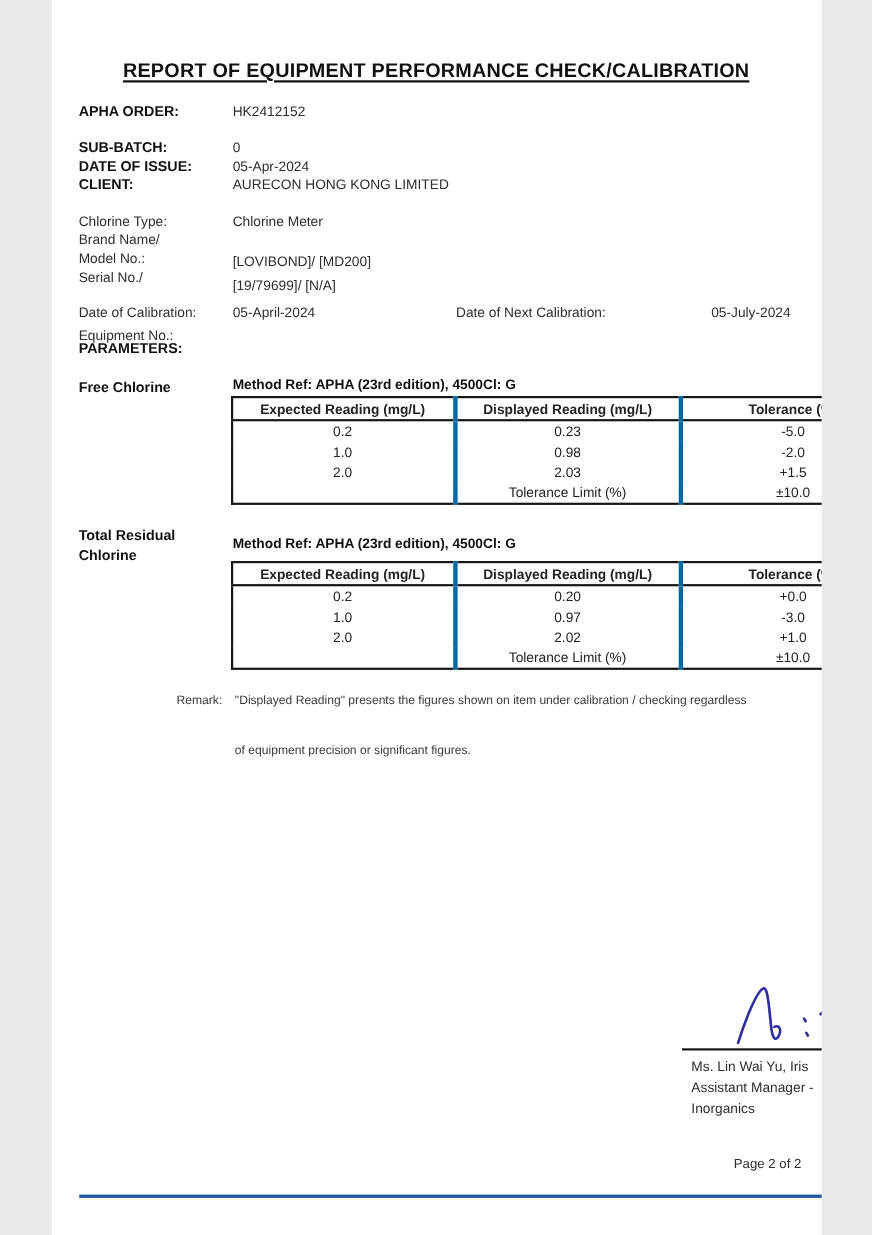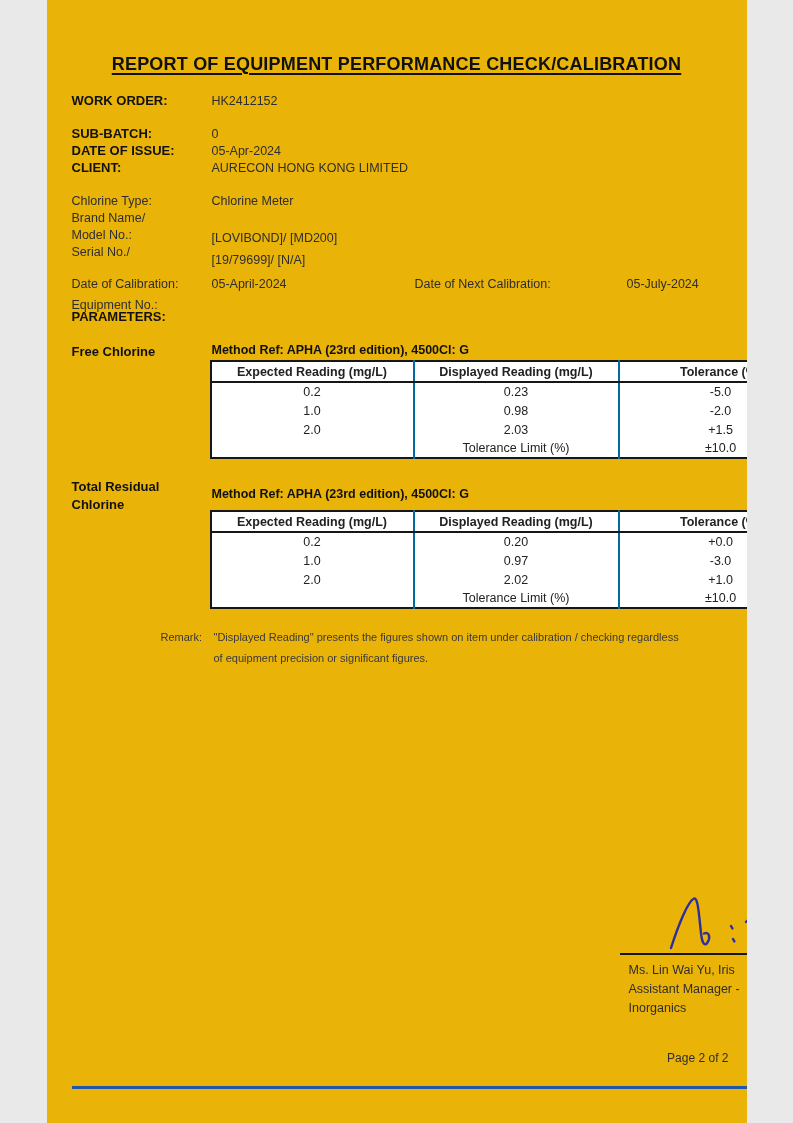--- a/index.html
+++ b/index.html
@@ -1,54 +1,54 @@
 <!DOCTYPE html>
 <html><head>
 <meta charset="utf-8">
 <style>
   * { margin:0; padding:0; box-sizing:border-box; }
   html,body { background:#e9e9e9; }
   .page {
-    position:relative; width:700px; height:1123px; background:#eab308;
+    position:relative; width:700px; height:1123px; background:#ffffff;
     font-family:"Liberation Sans", sans-serif; color:#222; overflow:hidden;
     margin:0 auto;
   }
   .abs { position:absolute; }
   .doc-title {
     left:0; right:0; top:54px; text-align:center;
     font-size:18px; font-weight:700; color:#111; letter-spacing:0.2px;
   }
   .doc-title span { text-decoration:underline; text-decoration-thickness:2px; text-underline-offset:3px; }
   .lbl-bold { font-size:13px; font-weight:700; color:#111; }
   .lbl { font-size:12.5px; color:#2e2e2e; }
   .val { font-size:12.5px; color:#2e2e2e; }
   .method { font-size:12.5px; font-weight:700; color:#111; }
   .sec-name { font-size:13px; font-weight:700; color:#111; line-height:18px; }
   .caltable { border-collapse:collapse; table-layout:fixed; width:612px; border:2px solid #161616; background:#fff; }
   .caltable th { font-weight:700; border-bottom:2.5px solid #161616; font-size:12.5px; height:21px; }
   .caltable th, .caltable td { text-align:center; color:#222; padding:1px 12px; }
   .caltable td { font-size:12.5px; height:19px; }
-  .caltable th + th, .caltable td + td { border-left:2px solid #0369a1; }
+  .caltable th + th, .caltable td + td { border-left:4px solid #0369a1; }
   .remark { font-size:11px; color:#3a3a3a; }
   .sigline { height:2px; background:#161616; }
   .sigtext { font-size:12.5px; color:#2e2e2e; line-height:19px; }
   .pagenum { font-size:12px; color:#2e2e2e; }
   .footer-rule { height:3px; background:#2356a6; }
 </style>
 </head>
 <body>
 
 <div class="page">
 
   <div class="abs doc-title">
     <span>REPORT OF EQUIPMENT PERFORMANCE CHECK/CALIBRATION</span>
   </div>
 
 
-  <div class="abs lbl-bold" style="left:25px; top:93px;">WORK ORDER:</div>
+  <div class="abs lbl-bold" style="left:25px; top:93px;">APHA ORDER:</div>
   <div class="abs val" style="left:165px; top:94px;">HK2412152</div>
 
   <div class="abs lbl-bold" style="left:25px; top:126px;">SUB-BATCH:</div>
   <div class="abs val" style="left:165px; top:127px;">0</div>
 
   <div class="abs lbl-bold" style="left:25px; top:143px;">DATE OF ISSUE:</div>
   <div class="abs val" style="left:165px; top:144px;">05-Apr-2024</div>
 
   <div class="abs lbl-bold" style="left:25px; top:160px;">CLIENT:</div>
   <div class="abs val" style="left:165px; top:161px;">AURECON HONG KONG LIMITED</div>
@@ -60,21 +60,21 @@
   <div class="abs lbl" style="left:25px; top:228px;">Model No.:</div>
   <div class="abs val" style="left:165px; top:219px;margin-top:12px;">[LOVIBOND]/ [MD200]</div>
 
   <div class="abs lbl" style="left:25px; top:245px;">Serial No./</div>
   <div class="abs lbl" style="left:25px; top:262px;margin-top:36px;">Equipment No.:</div>
   <div class="abs val" style="left:165px; top:253px;">[19/79699]/ [N/A]</div>
 
   <div class="abs lbl" style="left:25px; top:277px;">Date of Calibration:</div>
   <div class="abs val" style="left:165px; top:277px;">05-April-2024</div>
   <div class="abs lbl" style="left:368px; top:277px;">Date of Next Calibration:</div>
-  <div class="abs val" style="left:580px; top:277px;">05-July-2024</div>
+  <div class="abs val" style="left:600px; top:277px;">05-July-2024</div>
 
   <div class="abs lbl-bold" style="left:25px; top:309px;">PARAMETERS:</div>
 
   <div class="abs sec-name" style="left:25px; top:343px;">Free Chlorine</div>
   <div class="abs method" style="left:165px; top:343px;">Method Ref: APHA (23rd edition), 4500Cl: G</div>
 
   <div class="abs" style="left:163px; top:360px;">
     <table class="caltable">
       <colgroup>
           <col style="width:203px">
@@ -149,21 +149,21 @@
         <td></td>
         <td>Tolerance Limit (%)</td>
         <td>±10.0</td>
       </tr>
     </tbody>
       </table>
   </div>
 
   <div class="abs remark" style="left:114px; top:631px;">Remark:</div>
   <div class="abs remark" style="left:167px; top:631px;">"Displayed Reading" presents the figures shown on item under calibration / checking regardless</div>
-  <div class="abs remark" style="left:167px; top:652px;">of equipment precision or significant figures.</div>
+  <div class="abs remark" style="left:167px; top:676px;">of equipment precision or significant figures.</div>
 
   <div class="abs" style="left:610px; top:884px;">
     <svg width="120" height="72" viewBox="0 0 120 72" fill="none">
       <path d="M14,64 C21,42 31,17 37,14.5 C41,13 42,31 44,49 C45,59 47.5,63 50.5,58.5 C53.5,54 52.5,47 47,49.5" stroke="#2e2e9e" stroke-width="2.4" stroke-linecap="round" stroke-linejoin="round"></path>
       <path d="M74,42 l1.4,2.4" stroke="#2e2e9e" stroke-width="2.4" stroke-linecap="round"></path>
       <path d="M76,55 l1.4,2.4" stroke="#2e2e9e" stroke-width="2.4" stroke-linecap="round"></path>
       <path d="M89,38 C95.5,31.5 102.5,34 98.5,41.5 C95.5,46.8 99.5,49.5 104.5,47.5" stroke="#2e2e9e" stroke-width="2.4" stroke-linecap="round" stroke-linejoin="round"></path>
     </svg>
   </div>
   <div class="abs sigline" style="left:573px; top:953px; width:202px;"></div>

